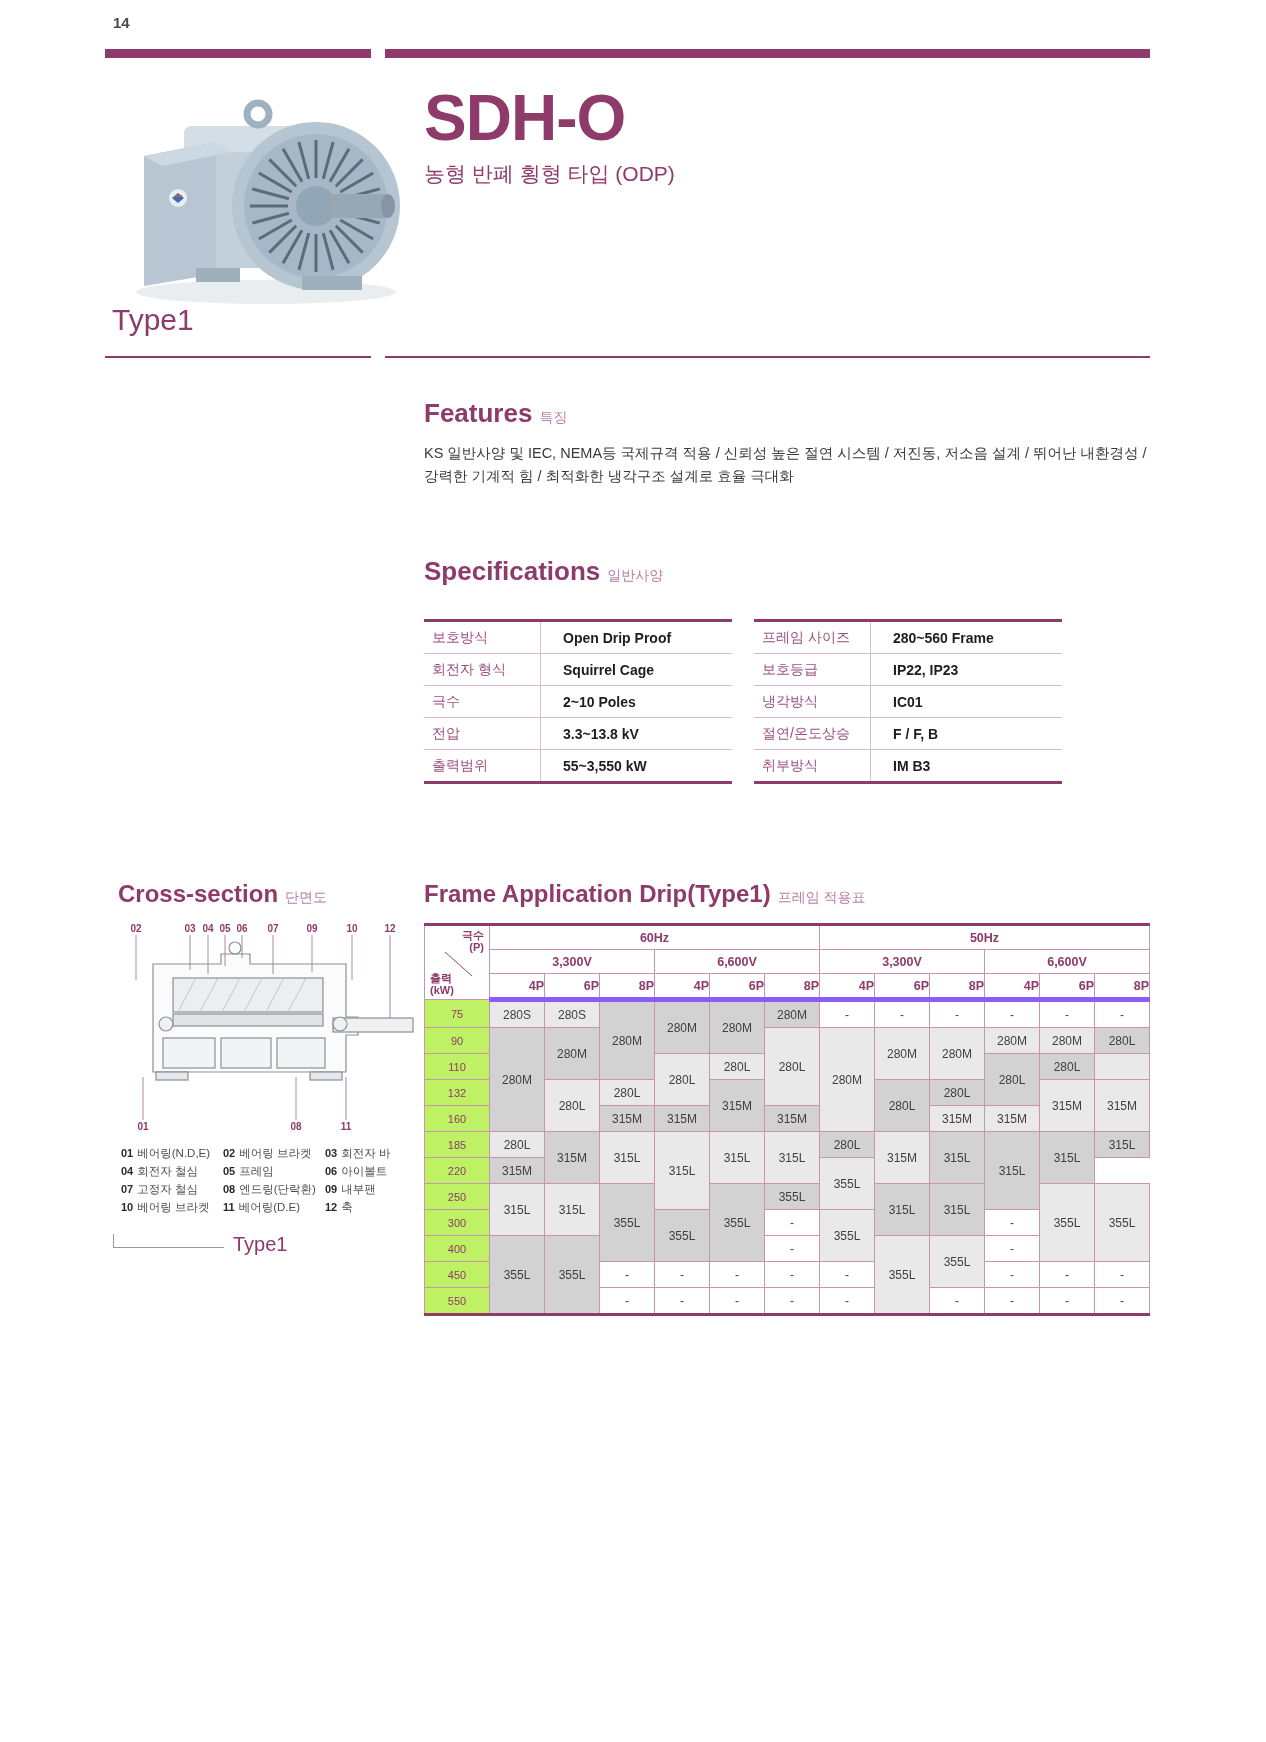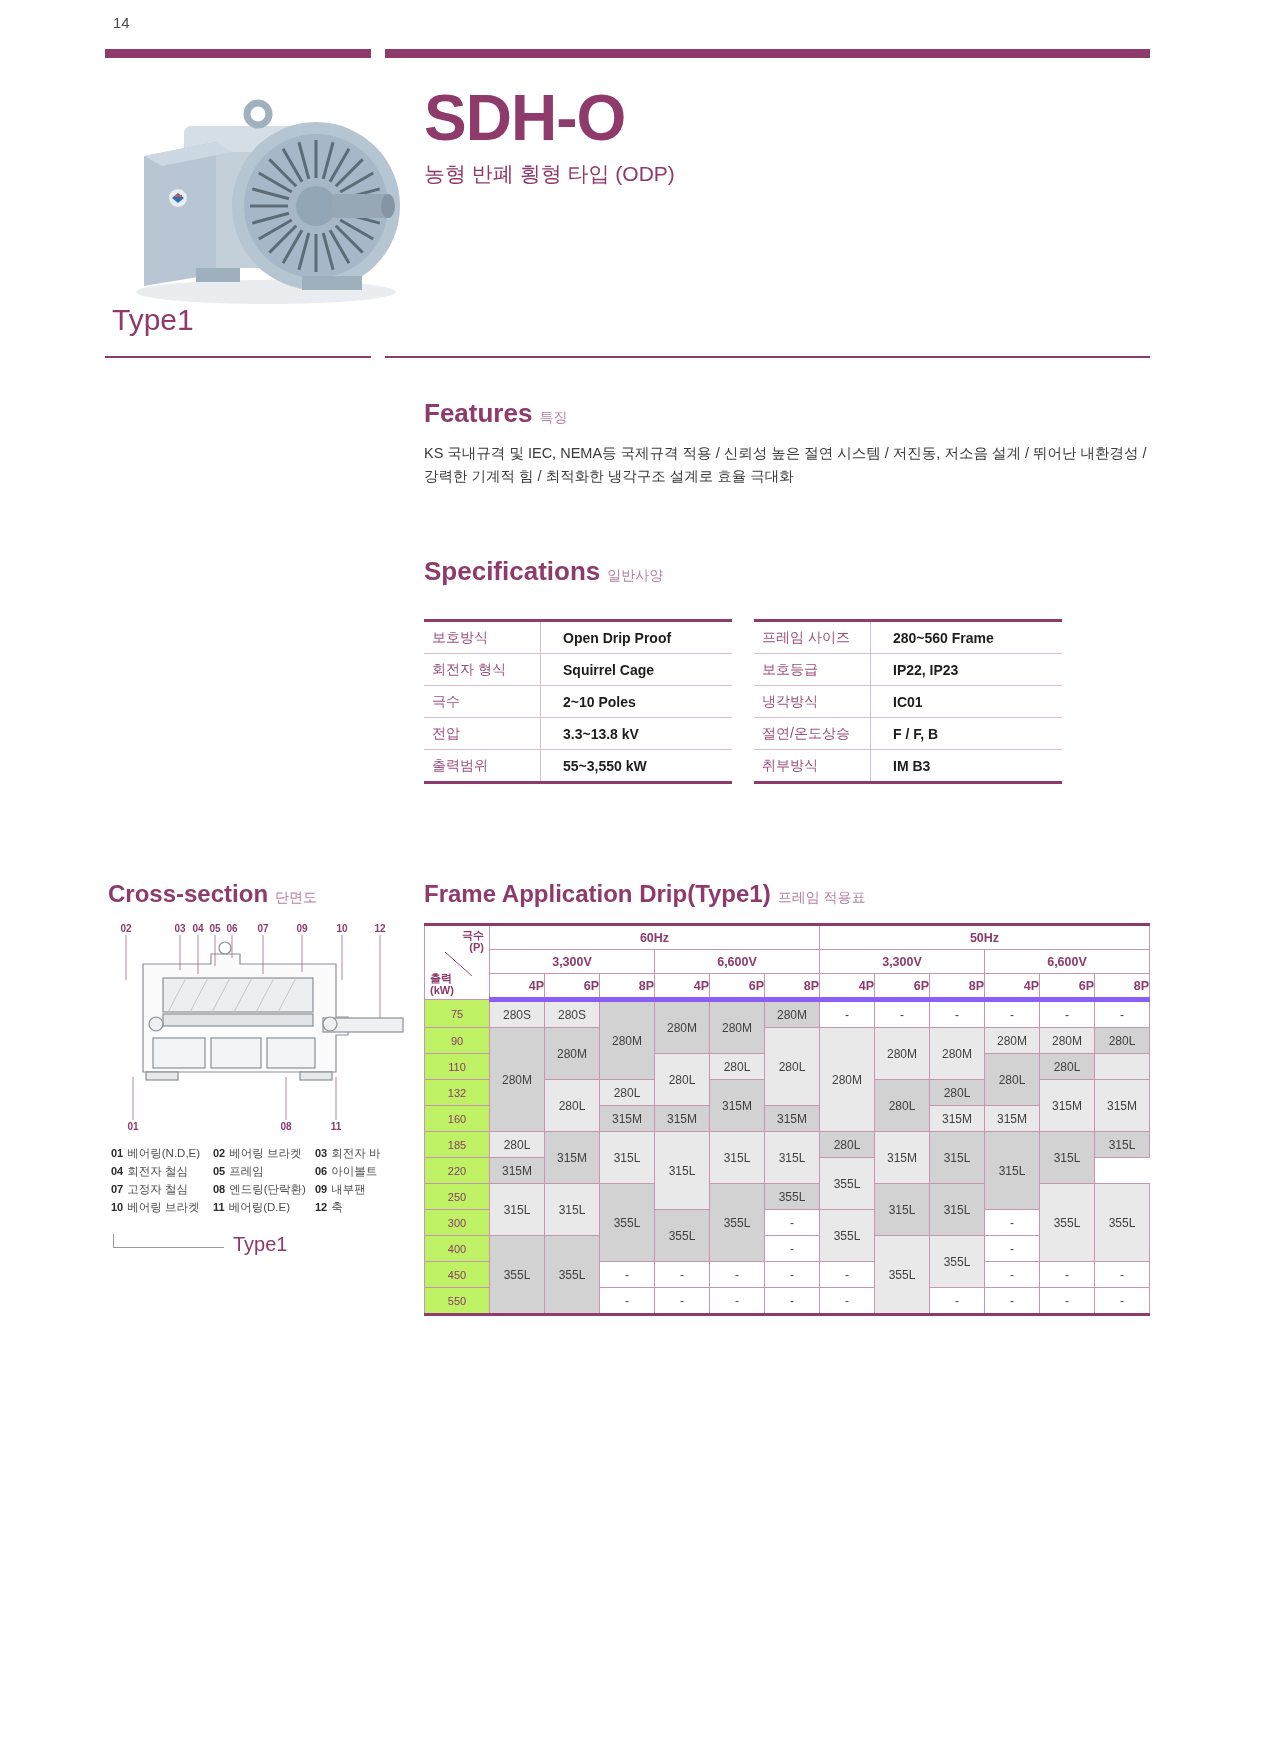--- a/index.html
+++ b/index.html
@@ -1,19 +1,19 @@
 <!DOCTYPE html>
 <html><head>
 <meta charset="utf-8">
 <style>
   html,body{margin:0;padding:0;background:#fff;}
   .page{position:relative;width:1266px;height:1742px;background:#fff;overflow:hidden;
         font-family:"Liberation Sans", sans-serif;}
 
-  .pagenum{position:absolute;left:113px;top:14px;font-size:15px;color:#4a4a4a;}
+  .pagenum{position:absolute;left:113px;top:14px;font-size:15px;color:#4a4a4a;font-weight:bold;}
 
   .bar{position:absolute;top:49px;height:9px;background:#8e3a6a;}
   .bar-left{left:105px;width:266px;}
   .bar-right{left:385px;width:765px;}
   .thin{position:absolute;top:356px;height:2px;background:#8e3a6a;}
   .thin-left{left:105px;width:266px;}
   .thin-right{left:385px;width:765px;}
 
   .photo{position:absolute;left:106px;top:78px;width:308px;height:232px;}
 
@@ -31,21 +31,21 @@
 
   .specs{position:absolute;left:424px;top:556px;width:740px;}
   .spec-tables{display:flex;gap:22px;margin-top:32px;}
   .spec-table{width:308px;border-top:3px solid #8e3a6a;border-bottom:3px solid #8e3a6a;}
   .spec-row{display:flex;height:31px;align-items:center;border-bottom:1px solid #dcbcd0;}
   .spec-row:last-child{border-bottom:none;}
   .spec-label{width:108px;padding-left:8px;font-size:14px;color:#9a4f7d;}
   .spec-value{flex:1;border-left:1px solid #dcbcd0;padding-left:22px;font-size:14px;
               font-weight:700;color:#1d1d1d;height:100%;display:flex;align-items:center;}
 
-  .xsec{position:absolute;left:108px;top:880px;width:305px;}
+  .xsec{position:absolute;left:118px;top:880px;width:305px;}
   .xsec svg.diagram{margin-top:14px;}
   .xsec-legend{margin:8px 0 0 3px;padding:0;list-style:none;display:grid;
                grid-template-columns:102px 102px 96px;row-gap:3px;font-size:11.5px;color:#4d4d4d;}
   .xsec-legend b{color:#2b2b2b;margin-right:4px;font-size:11px;}
   .type1-bottom{position:absolute;left:113px;top:1228px;display:flex;align-items:flex-end;}
   .bracket{width:110px;height:13px;border-left:1px solid #999;border-bottom:1px solid #999;margin-right:9px;}
   .type1-bottom span{font-size:20px;color:#8e3a6a;line-height:1;position:relative;top:6px;}
 
   .frame{position:absolute;left:424px;top:880px;width:730px;}
   table.ftable{border-collapse:collapse;table-layout:fixed;width:726px;margin-top:15px;
@@ -134,21 +134,21 @@
   <div class="product-head">
     <div class="product-title">SDH-O</div>
     <div class="product-sub">농형 반폐 횡형 타입 (ODP)</div>
   </div>
 
   <div class="features">
     <div>
       <span class="sec-title">Features</span><span class="sec-sub">특징</span>
     </div>
     <div class="features-text">
-      <div>KS 국내규격 및 IEC, NEMA등 국제규격 적용 / 신뢰성 높은 절연 시스템 / 저진동, 저소음 설계 / 뛰어난 내환경성 /</div>
+      <div>KS 일반사양 및 IEC, NEMA등 국제규격 적용 / 신뢰성 높은 절연 시스템 / 저진동, 저소음 설계 / 뛰어난 내환경성 /</div>
       <div>강력한 기계적 힘 / 최적화한 냉각구조 설계로 효율 극대화</div>
     </div>
   </div>
 
   <div class="specs">
     <div>
       <span class="sec-title">Specifications</span><span class="sec-sub">일반사양</span>
     </div>
     <div class="spec-tables">
       <div class="spec-table" id="spec-left">

